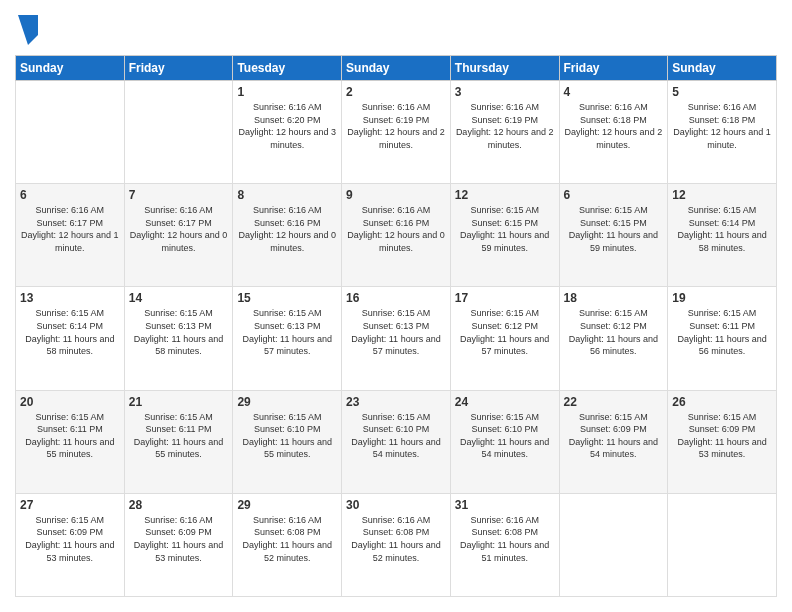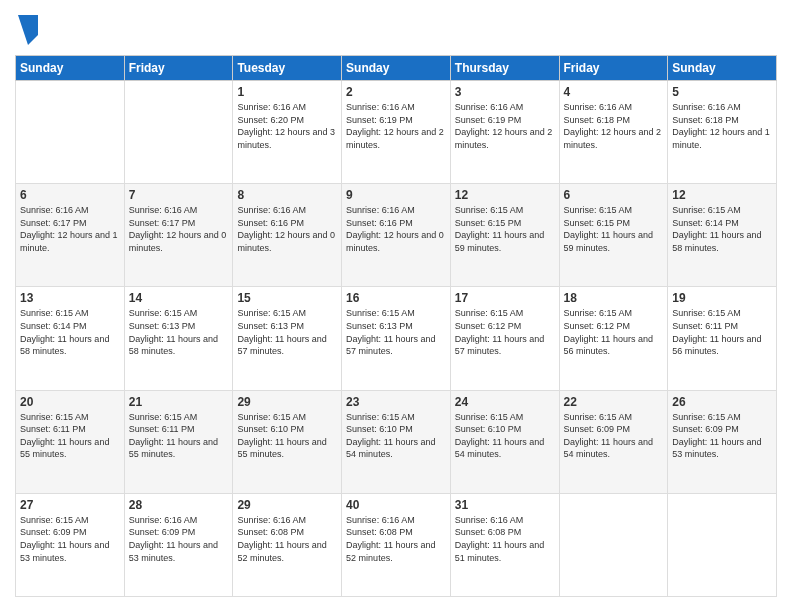--- a/index.html
+++ b/index.html
@@ -81,20 +81,21 @@
     .day-number {
       font-size: 12px;
       font-weight: bold;
       display: block;
       margin-bottom: 2px;
     }
     .day-info {
       font-size: 9px;
       line-height: 1.4;
       color: #333;
+      text-align: center;
     }
     .empty-cell {
       background: #fff !important;
     }
   </style>
 </head>
 <body>
 
 <div class="page">
   <div class="header">
@@ -307,21 +308,21 @@
 Sunset: 6:09 PM
 Daylight: 11 hours and 53 minutes.</div>
           </td>
           <td>
             <span class="day-number">29</span>
             <div class="day-info" style="white-space: pre-line;">Sunrise: 6:16 AM
 Sunset: 6:08 PM
 Daylight: 11 hours and 52 minutes.</div>
           </td>
           <td>
-            <span class="day-number">40</span>
+            <span class="day-number">30</span>
             <div class="day-info" style="white-space: pre-line;">Sunrise: 6:16 AM
 Sunset: 6:08 PM
 Daylight: 11 hours and 52 minutes.</div>
           </td>
           <td>
             <span class="day-number">31</span>
             <div class="day-info" style="white-space: pre-line;">Sunrise: 6:16 AM
 Sunset: 6:08 PM
 Daylight: 11 hours and 51 minutes.</div>
           </td>

